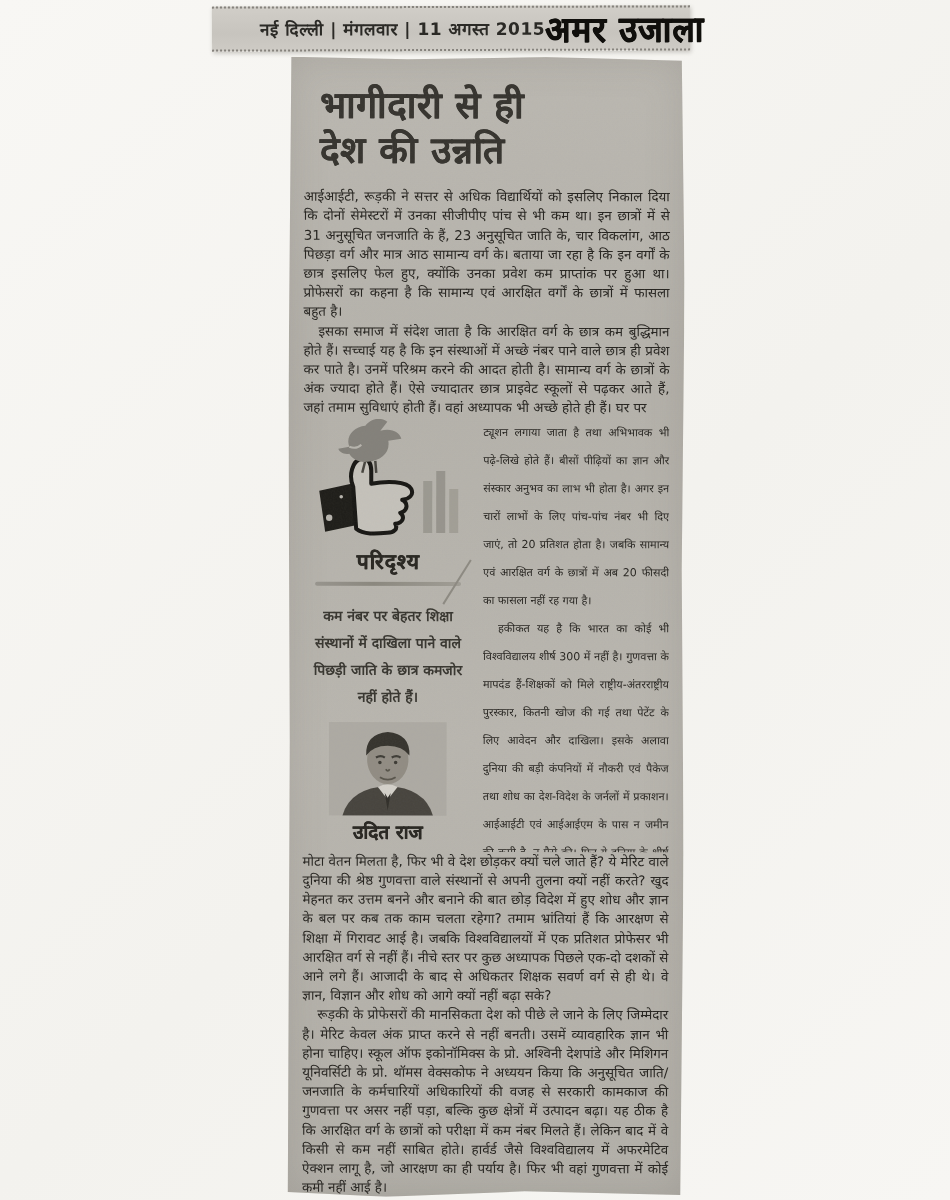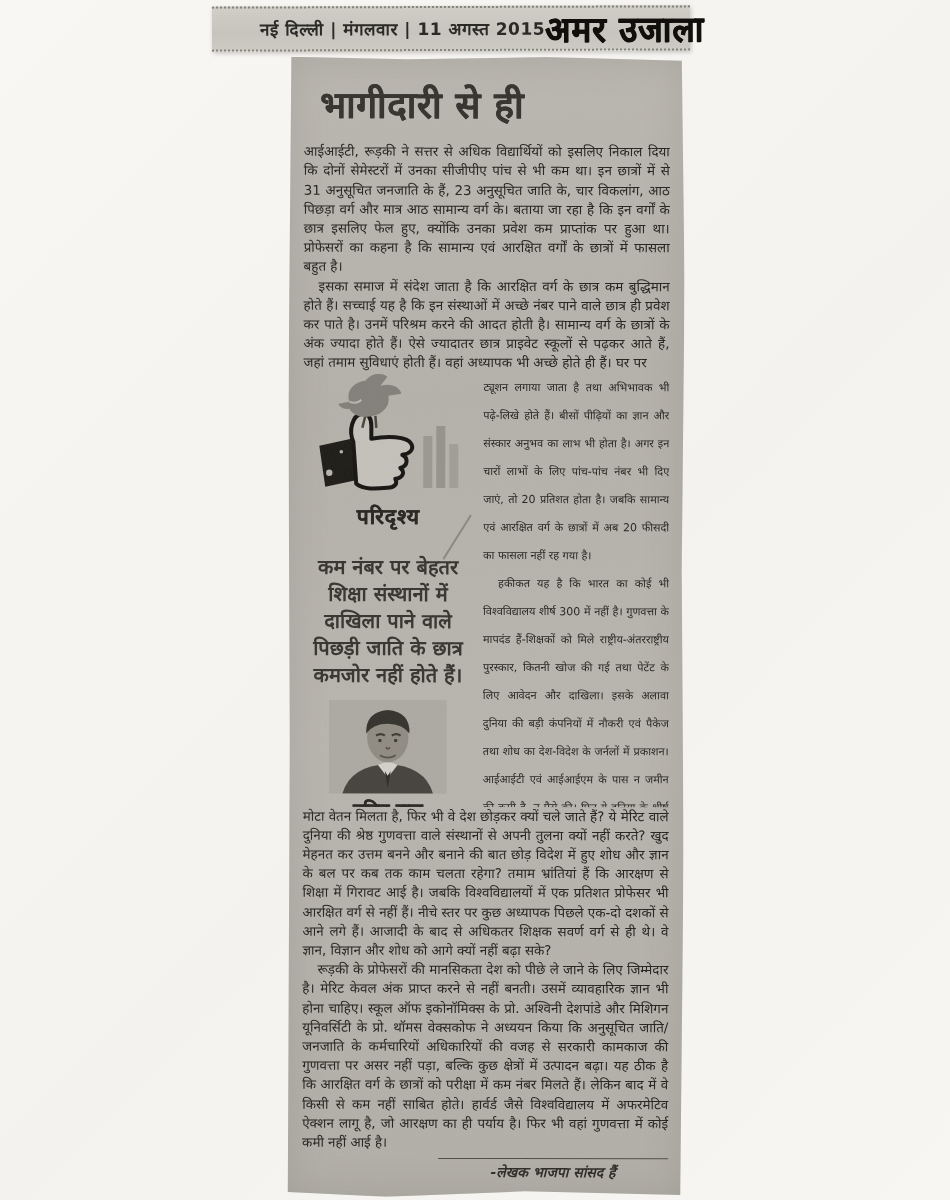--- a/index.html
+++ b/index.html
@@ -70,21 +70,21 @@
   .section-label {
     font-size:21px; font-weight:bold; color:#26241f; margin-top:0px;
     text-shadow:.5px 0 0 #26241f; letter-spacing:1px;
   }
   .divider { position:relative; width:146px; height:4px; background:linear-gradient(90deg,#97948d, #8b887f 40%, #a09d95); margin-top:7px; border-radius:2px; }
   .divider::after {
     content:""; position:absolute; right:4px; top:-26px; width:1.5px; height:52px;
     background:#8d8a82; transform:rotate(32deg);
   }
   .pull-quote {
-    margin-top:17px; font-size:20px; line-height:27px; font-weight:bold;
+    margin-top:17px; font-size:14px; line-height:27px; font-weight:bold;
     color:#35332d; text-align:center; width:164px;
   }
   .portrait { width:118px; height:94px; margin-top:11px; flex:none; }
   .author-name { font-size:19px; font-weight:bold; color:#26241f; margin-top:3px; text-shadow:.4px 0 0 #26241f; }
 
   .byline-block {
     width:230px; margin-left:auto; margin-top:6px;
     border-top:1.5px solid #4e4c46; padding-top:3px;
     text-align:center; font-size:14px; font-weight:bold; font-style:italic; color:#2b2925;
   }
@@ -104,20 +104,21 @@
     <svg class="noise" xmlns="http://www.w3.org/2000/svg">
       <filter id="grain">
           <feTurbulence type="fractalNoise" baseFrequency="0.9" numOctaves="2" stitchTiles="stitch"></feTurbulence>
         <feColorMatrix type="matrix" values="0 0 0 0 0.35  0 0 0 0 0.34  0 0 0 0 0.31  0 0 0 0.22 0"></feColorMatrix>
         </filter>
       <rect width="100%" height="100%" filter="url(#grain)"></rect>
     </svg>
 
     <h1 class="headline">
       <span>भागीदारी से ही</span><br>
+      <span>देश की उन्नति</span>
     </h1>
 
     <div class="body-text">
       <p><b class="lead">आईआईटी,</b><span> रूड़की ने सत्तर से अधिक विद्यार्थियों को इसलिए निकाल दिया कि दोनों सेमेस्टरों में उनका सीजीपीए पांच से भी कम था। इन छात्रों में से 31 अनुसूचित जनजाति के हैं, 23 अनुसूचित जाति के, चार विकलांग, आठ पिछड़ा वर्ग और मात्र आठ सामान्य वर्ग के। बताया जा रहा है कि इन वर्गों के छात्र इसलिए फेल हुए, क्योंकि उनका प्रवेश कम प्राप्तांक पर हुआ था। प्रोफेसरों का कहना है कि सामान्य एवं आरक्षित वर्गों के छात्रों में फासला बहुत है।</span></p>
       <p class="indent">इसका समाज में संदेश जाता है कि आरक्षित वर्ग के छात्र कम बुद्धिमान होते हैं। सच्चाई यह है कि इन संस्थाओं में अच्छे नंबर पाने वाले छात्र ही प्रवेश कर पाते है। उनमें परिश्रम करने की आदत होती है। सामान्य वर्ग के छात्रों के अंक ज्यादा होते हैं। ऐसे ज्यादातर छात्र प्राइवेट स्कूलों से पढ़कर आते हैं, जहां तमाम सुविधाएं होती हैं। वहां अध्यापक भी अच्छे होते ही हैं। घर पर</p>
     </div>
 
     <div class="wrap-zone">
 
       <div class="left-col">

